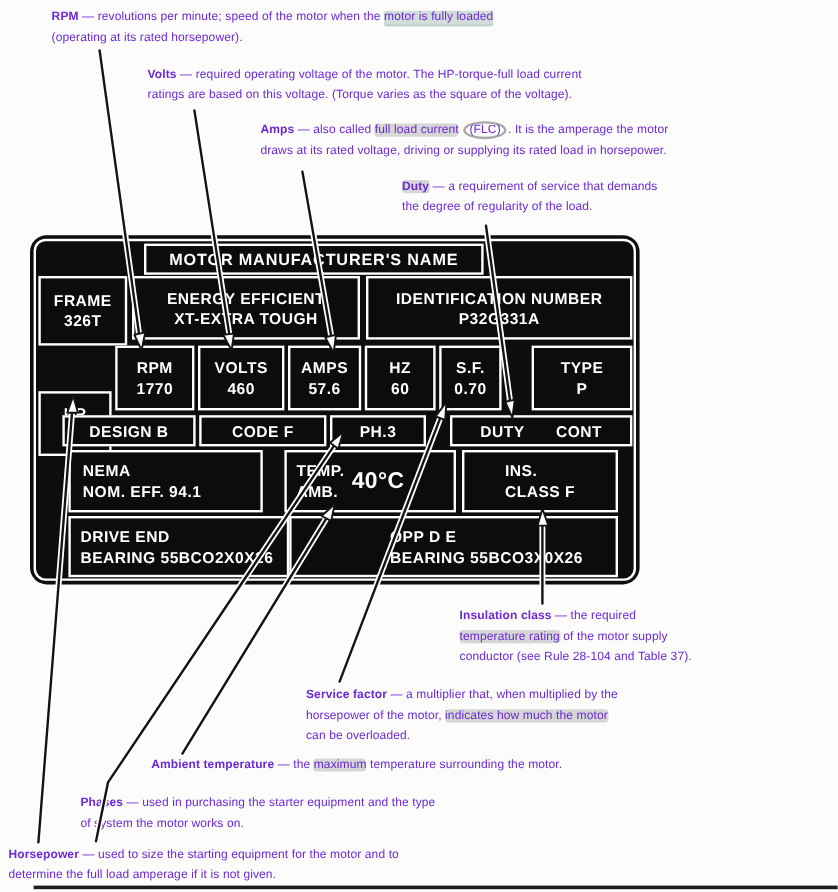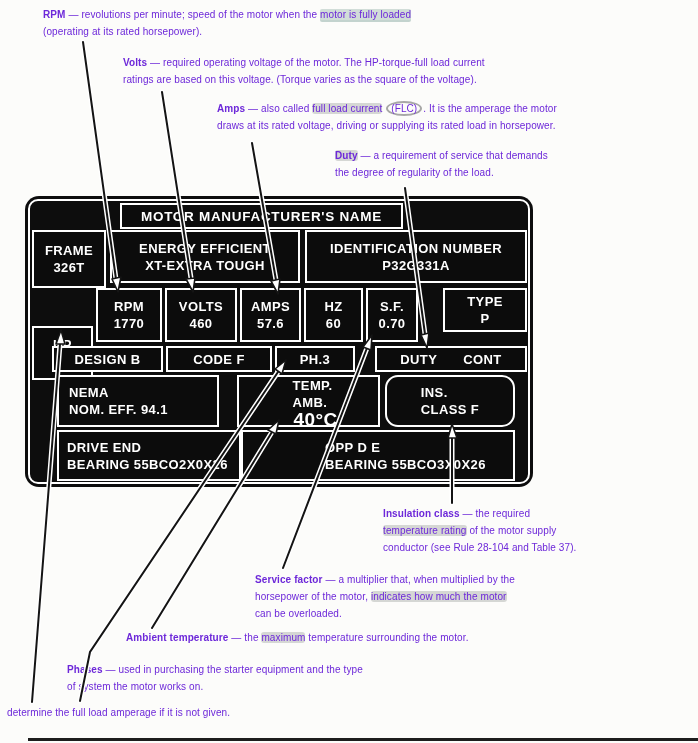--- a/index.html
+++ b/index.html
@@ -29,21 +29,21 @@
   .cell{
     position:absolute;box-sizing:border-box;
     background:#0c0c0c;border:2px solid #fff;color:#fff;
     font-weight:bold;font-size:13px;line-height:17px;letter-spacing:.4px;
     display:flex;flex-direction:column;align-items:center;justify-content:center;
     text-align:center;
   }
   .cell.left{align-items:flex-start;text-align:left;}
   .title-cell{font-size:13.5px;letter-spacing:.7px;flex-direction:row;}
   .duty-cell{flex-direction:row;gap:26px;}
-  .temp-cell{flex-direction:column;justify-content:flex-start;padding-left:8px;}
+  .temp-cell{flex-direction:row;justify-content:flex-start;padding-left:8px;}
   .ins-cell .inner{text-align:left;}
   
   svg.overlay{position:absolute;left:0;top:0;z-index:5;pointer-events:none;}
   .shaft-casing{stroke:#ffffff;stroke-width:5;fill:none;stroke-linecap:round;}
   .shaft-core{stroke:#141414;stroke-width:2;fill:none;stroke-linecap:round;}
   .head{fill:#ffffff;stroke:#141414;stroke-width:1.6;stroke-linejoin:round;}
   .scan-edge{position:absolute;left:28px;top:738px;width:670px;height:3px;background:#1d1d1d;z-index:0;}
   .z2{z-index:2;}
 </style>
 </head>
@@ -84,20 +84,21 @@
 <div class="note z2" style="left:126px;top:629px;">
   <div><b>Ambient temperature</b><span> — </span><span>the </span><span class="hl">maximum</span><span> temperature surrounding the motor.</span></div>
 </div>
 
 <div class="note z2" style="left:67px;top:661px;">
   <div><b>Phases</b><span> — </span><span>used in purchasing the starter equipment and the type</span></div>
   <div>of system the motor works on.</div>
 </div>
 
 <div class="note z2" style="left:7px;top:704px;">
+  <div><b>Horsepower</b><span> — </span><span>used to size the starting equipment for the motor and to</span></div>
   <div>determine the full load amperage if it is not given.</div>
 </div>
 
 <div class="plate">
   <div class="plate-outline"></div>
 
   <div class="cell title-cell" style="left:95px;top:7px;width:283px;height:26px;">
     <span>MOTOR MANUFACTURER'S NAME</span>
   </div>
 
@@ -131,21 +132,21 @@
       <span>57.6</span>
   </div>
   <div class="cell" style="left:279px;top:92px;width:59px;height:54px;">
     <span>HZ</span>
       <span>60</span>
   </div>
   <div class="cell" style="left:341px;top:92px;width:52px;height:54px;">
     <span>S.F.</span>
       <span>0.70</span>
   </div>
-  <div class="cell" style="left:418px;top:92px;width:84px;height:44px;">
+  <div class="cell" style="left:418px;top:92px;width:84px;height:54px;">
     <span>TYPE</span>
       <span>P</span>
   </div>
 
   <div class="cell sm" style="left:27px;top:150px;width:111px;height:26px;">
     <span>DESIGN B</span>
   </div>
   <div class="cell sm" style="left:141px;top:150px;width:106px;height:26px;">
     <span>CODE F</span>
   </div>
@@ -161,21 +162,21 @@
     <span>NEMA</span>
     <span>NOM. EFF. 94.1</span>
   </div>
   <div class="cell sm temp-cell" style="left:212px;top:179px;width:143px;height:52px;">
     <div style="text-align:left;">
       <div>TEMP.</div>
       <div>AMB.</div>
     </div>
     <span style="margin-left:6px;font-size:19px;">40°C</span>
   </div>
-  <div class="cell sm ins-cell" style="left:360px;top:179px;width:130px;height:52px;border-radius:13px;">
+  <div class="cell sm ins-cell" style="left:360px;top:179px;width:130px;height:52px;">
     <div class="inner">
       <div>INS.</div>
       <div>CLASS F</div>
     </div>
   </div>
 
   <div class="cell left sm" style="left:32px;top:234px;width:184px;height:51px;padding-left:8px;">
     <span>DRIVE END</span>
     <span>BEARING 55BCO2X0X26</span>
   </div>

